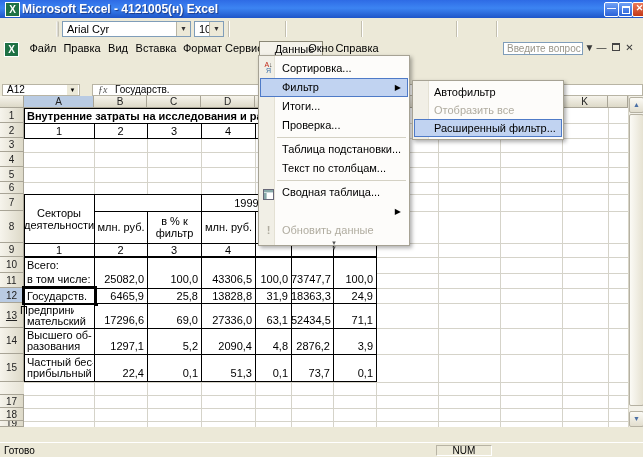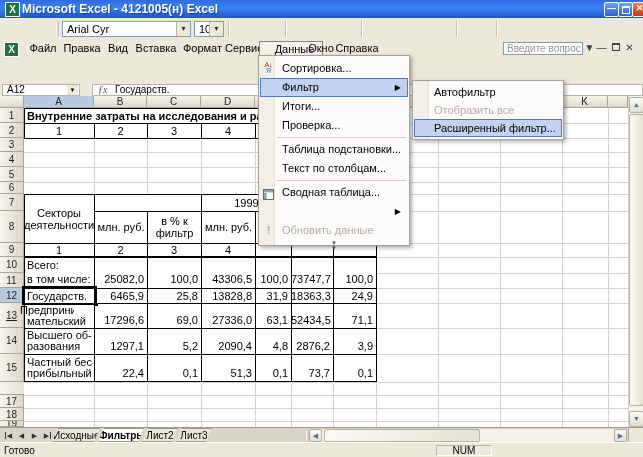--- a/index.html
+++ b/index.html
@@ -481,35 +481,19 @@
     <div class="chev" style="top:184px;">▾<br>▾</div>
   </div>
 
   <div class="menu" style="left:412px;top:80px;width:150px;height:58px;z-index:41;">
     <div class="gutter"></div>
     <div class="mi" style="top:2px;height:18px;line-height:18px;padding-left:20px;"><span>Автофильтр</span></div>
     <div class="mi dis" style="top:20px;height:18px;line-height:18px;padding-left:20px;"><span>Отобразить все</span></div>
     <div class="mi hl" style="top:38px;height:18px;line-height:18px;padding-left:20px;"><span>Расширенный фильтр...</span></div>
   </div>
 
-  <div class="abs tabbar">
-    <div class="navb" style="left:2px;"><span style="border-left:1px solid #333;padding-left:1px;">◀</span></div>
-    <div class="navb" style="left:15px;">◀</div>
-    <div class="navb" style="left:28px;">▶</div>
-    <div class="navb" style="left:41px;"><span style="border-right:1px solid #333;padding-right:1px;">▶</span></div>
-    <div class="stab" style="left:52px;width:48px;">Исходные</div>
-    <div class="stab active" style="left:98px;width:46px;">Фильтры</div>
-    <div class="stab" style="left:142px;width:36px;">Лист2</div>
-    <div class="stab" style="left:176px;width:36px;">Лист3</div>
-    <div class="grip" style="left:306px;top:2px;height:11px;"></div>
-    <div class="htrack"></div>
-    <div class="sbtn" style="left:309px;top:1px;width:13px;height:13px;line-height:11px;">◀</div>
-    <div class="sthumb" style="left:324px;top:1px;width:156px;height:13px;"></div>
-    <div class="sbtn" style="left:614px;top:1px;width:13px;height:13px;line-height:11px;">▶</div>
-    <div class="corner"></div>
-  </div>
 
   <div class="abs statusbar">
     <div style="position:absolute;left:4px;top:2px;">Готово</div>
     <div class="spanel" style="left:436px;width:56px;">NUM</div>
   </div>
 
 </div>
 
 </body></html>

